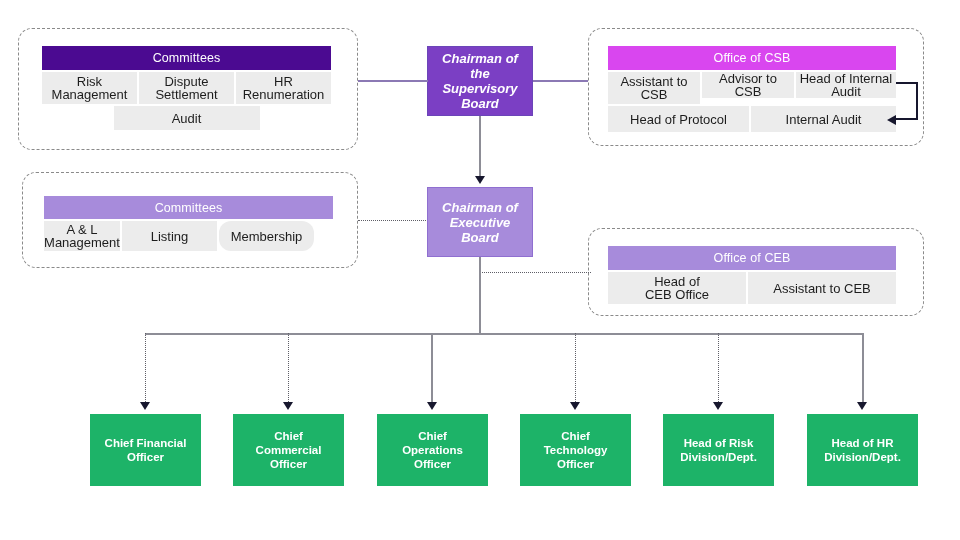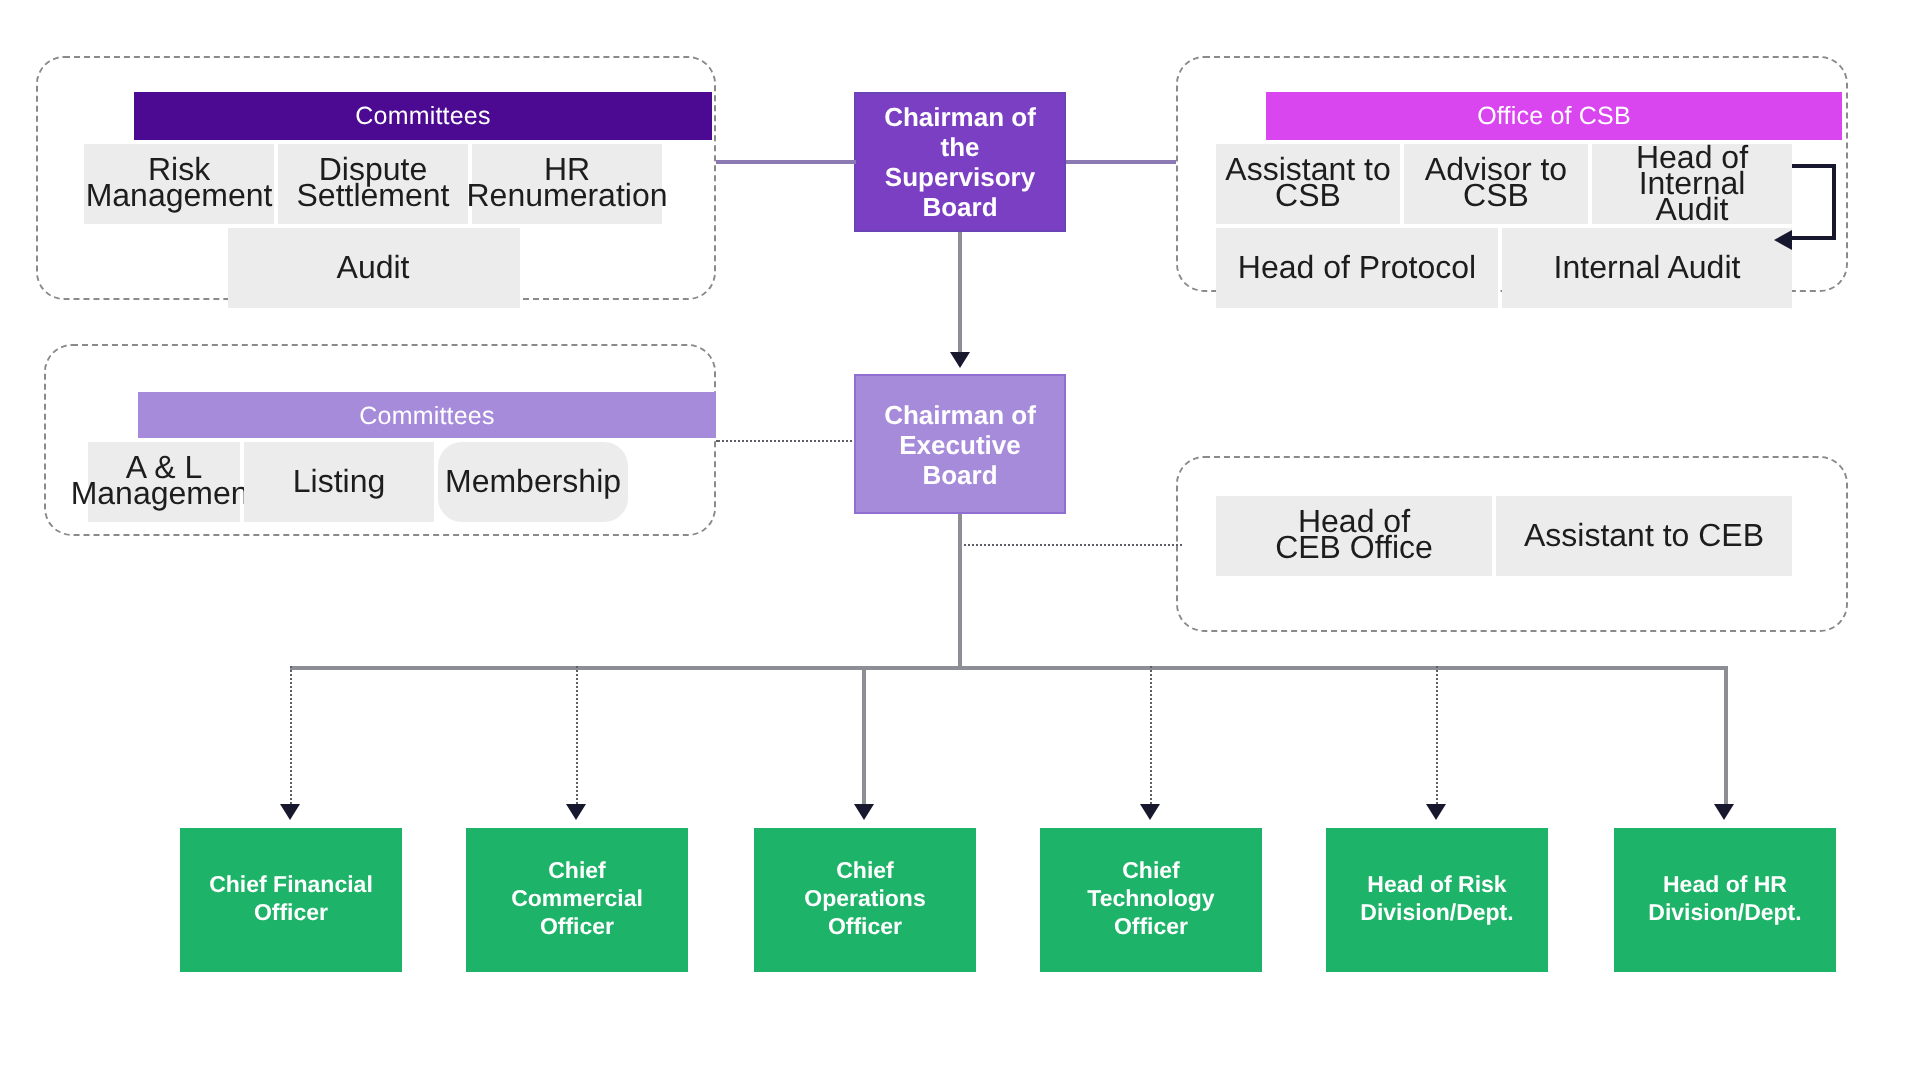--- a/index.html
+++ b/index.html
@@ -22,47 +22,47 @@
   
   .panel{position:absolute;}
   .panel-header{
     box-sizing:border-box;
     width:100%;
     color:#ffffff;
     font-size:12.5px;
     text-align:center;
     display:flex;align-items:center;justify-content:center;
     letter-spacing:.1px;
-    margin-left:25px;
   }
   .cell-row{display:flex;width:100%;margin-top:2px;gap:2px;box-sizing:border-box;}
   .cell{
     background:#ececec;
     color:#1d1d1d;
-    font-size:16px;
+    font-size:13px;
     line-height:13px;
     text-align:center;
     display:flex;align-items:center;justify-content:center;
     box-sizing:border-box;
-    padding:20px 2px;
+    padding:4px 2px;
     white-space:pre-line;
   }
 
   
   .chair{
     position:absolute;
     box-sizing:border-box;
     border:1px solid #6b45b8;
     color:#ffffff;
     font-weight:bold;
     font-size:13px;
     line-height:15px;
     text-align:center;
     display:flex;align-items:center;justify-content:center;
     white-space:pre-line;
+    font-style:italic;
   }
 
   
   .leaf{
     position:absolute;
     background:#1db368;
     color:#ffffff;
     font-weight:bold;
     font-size:11.5px;
     line-height:14px;
@@ -169,20 +169,21 @@
 
   <div class="dot-h" style="left:358px;top:220px;width:70px;"></div>
 
   <div class="chair" style="left:427px;top:187px;width:106px;height:70px;background:#A78BDB;border-color:#8f6fd0;">Chairman of
 Executive
 Board</div>
 
   <div class="group" style="left:588px;top:228px;width:336px;height:88px;"></div>
 
   <div class="panel" style="left:608px;top:246px;width:288px;">
+    <div class="panel-header" style="height:24px;background:#A78BDB;">Office of CEB</div>
     <div class="cell-row">
       <div class="cell" style="width:138px;height:32px;">Head of
 CEB Office</div>
       <div class="cell" style="width:148px;height:32px;">Assistant to CEB</div>
     </div>
   </div>
 
   <div class="dot-h" style="left:479px;top:272px;width:112px;"></div>
 
   <div class="ln ln-v" style="left:479px;top:257px;height:77px;"></div>

